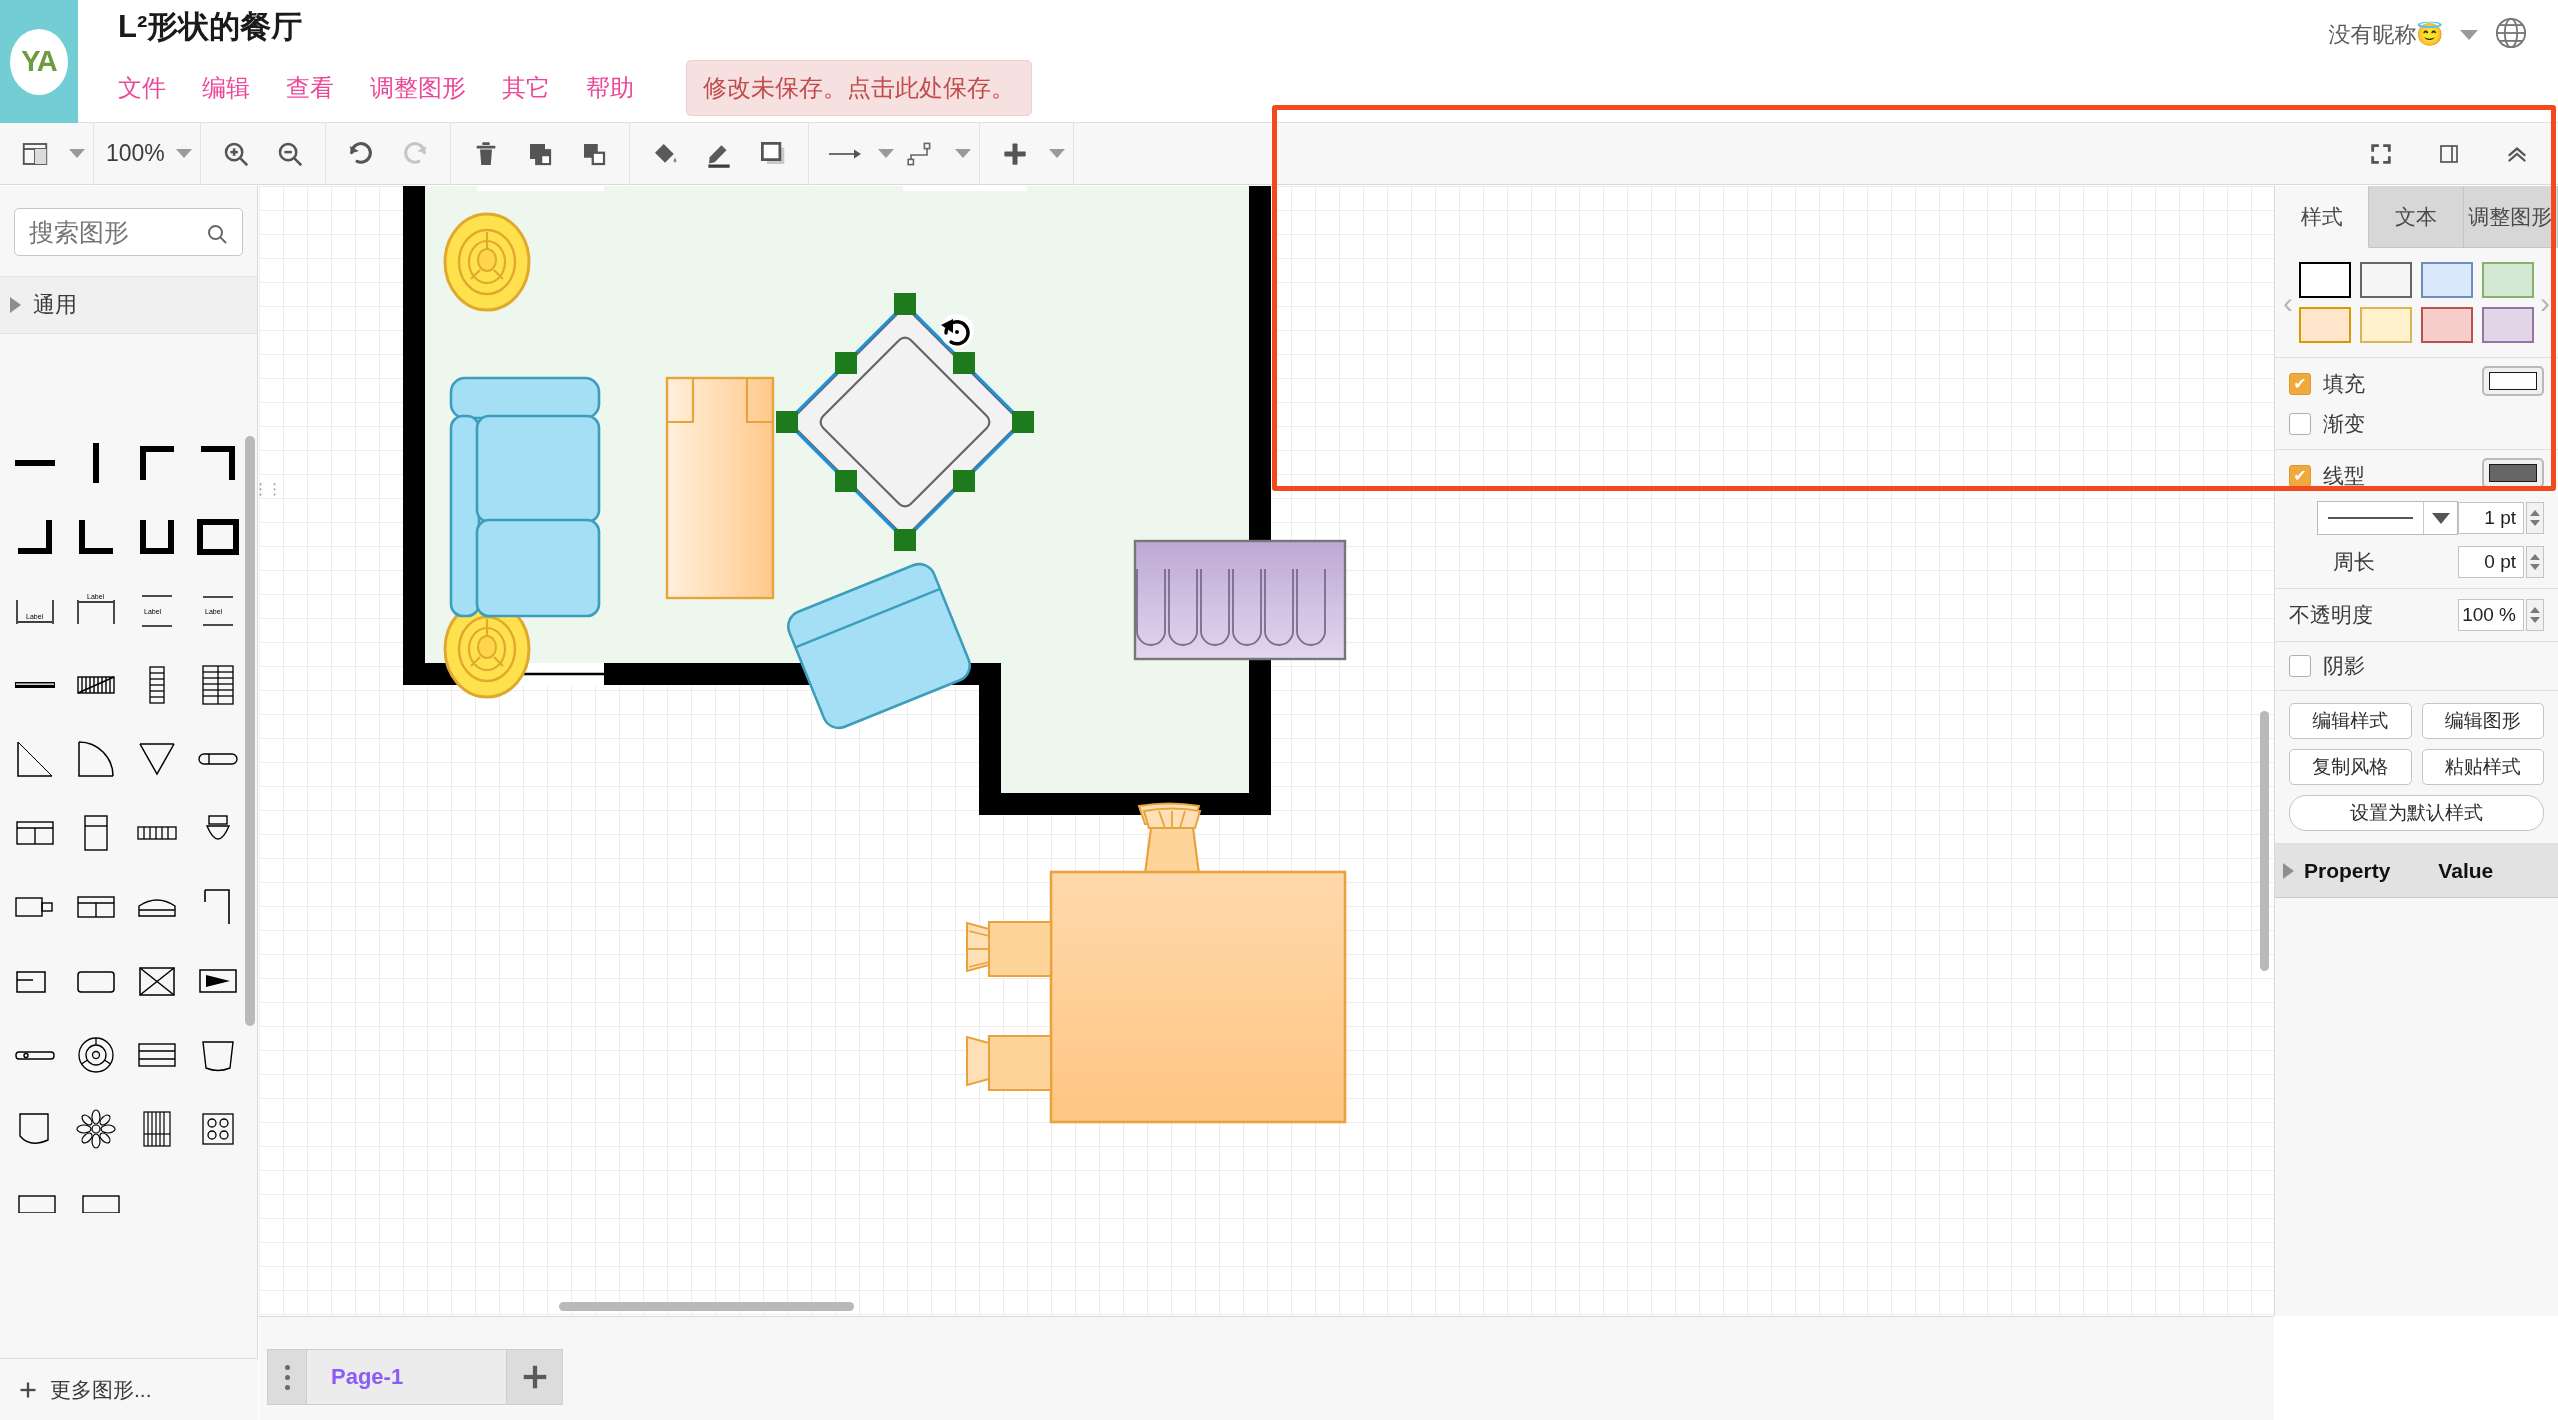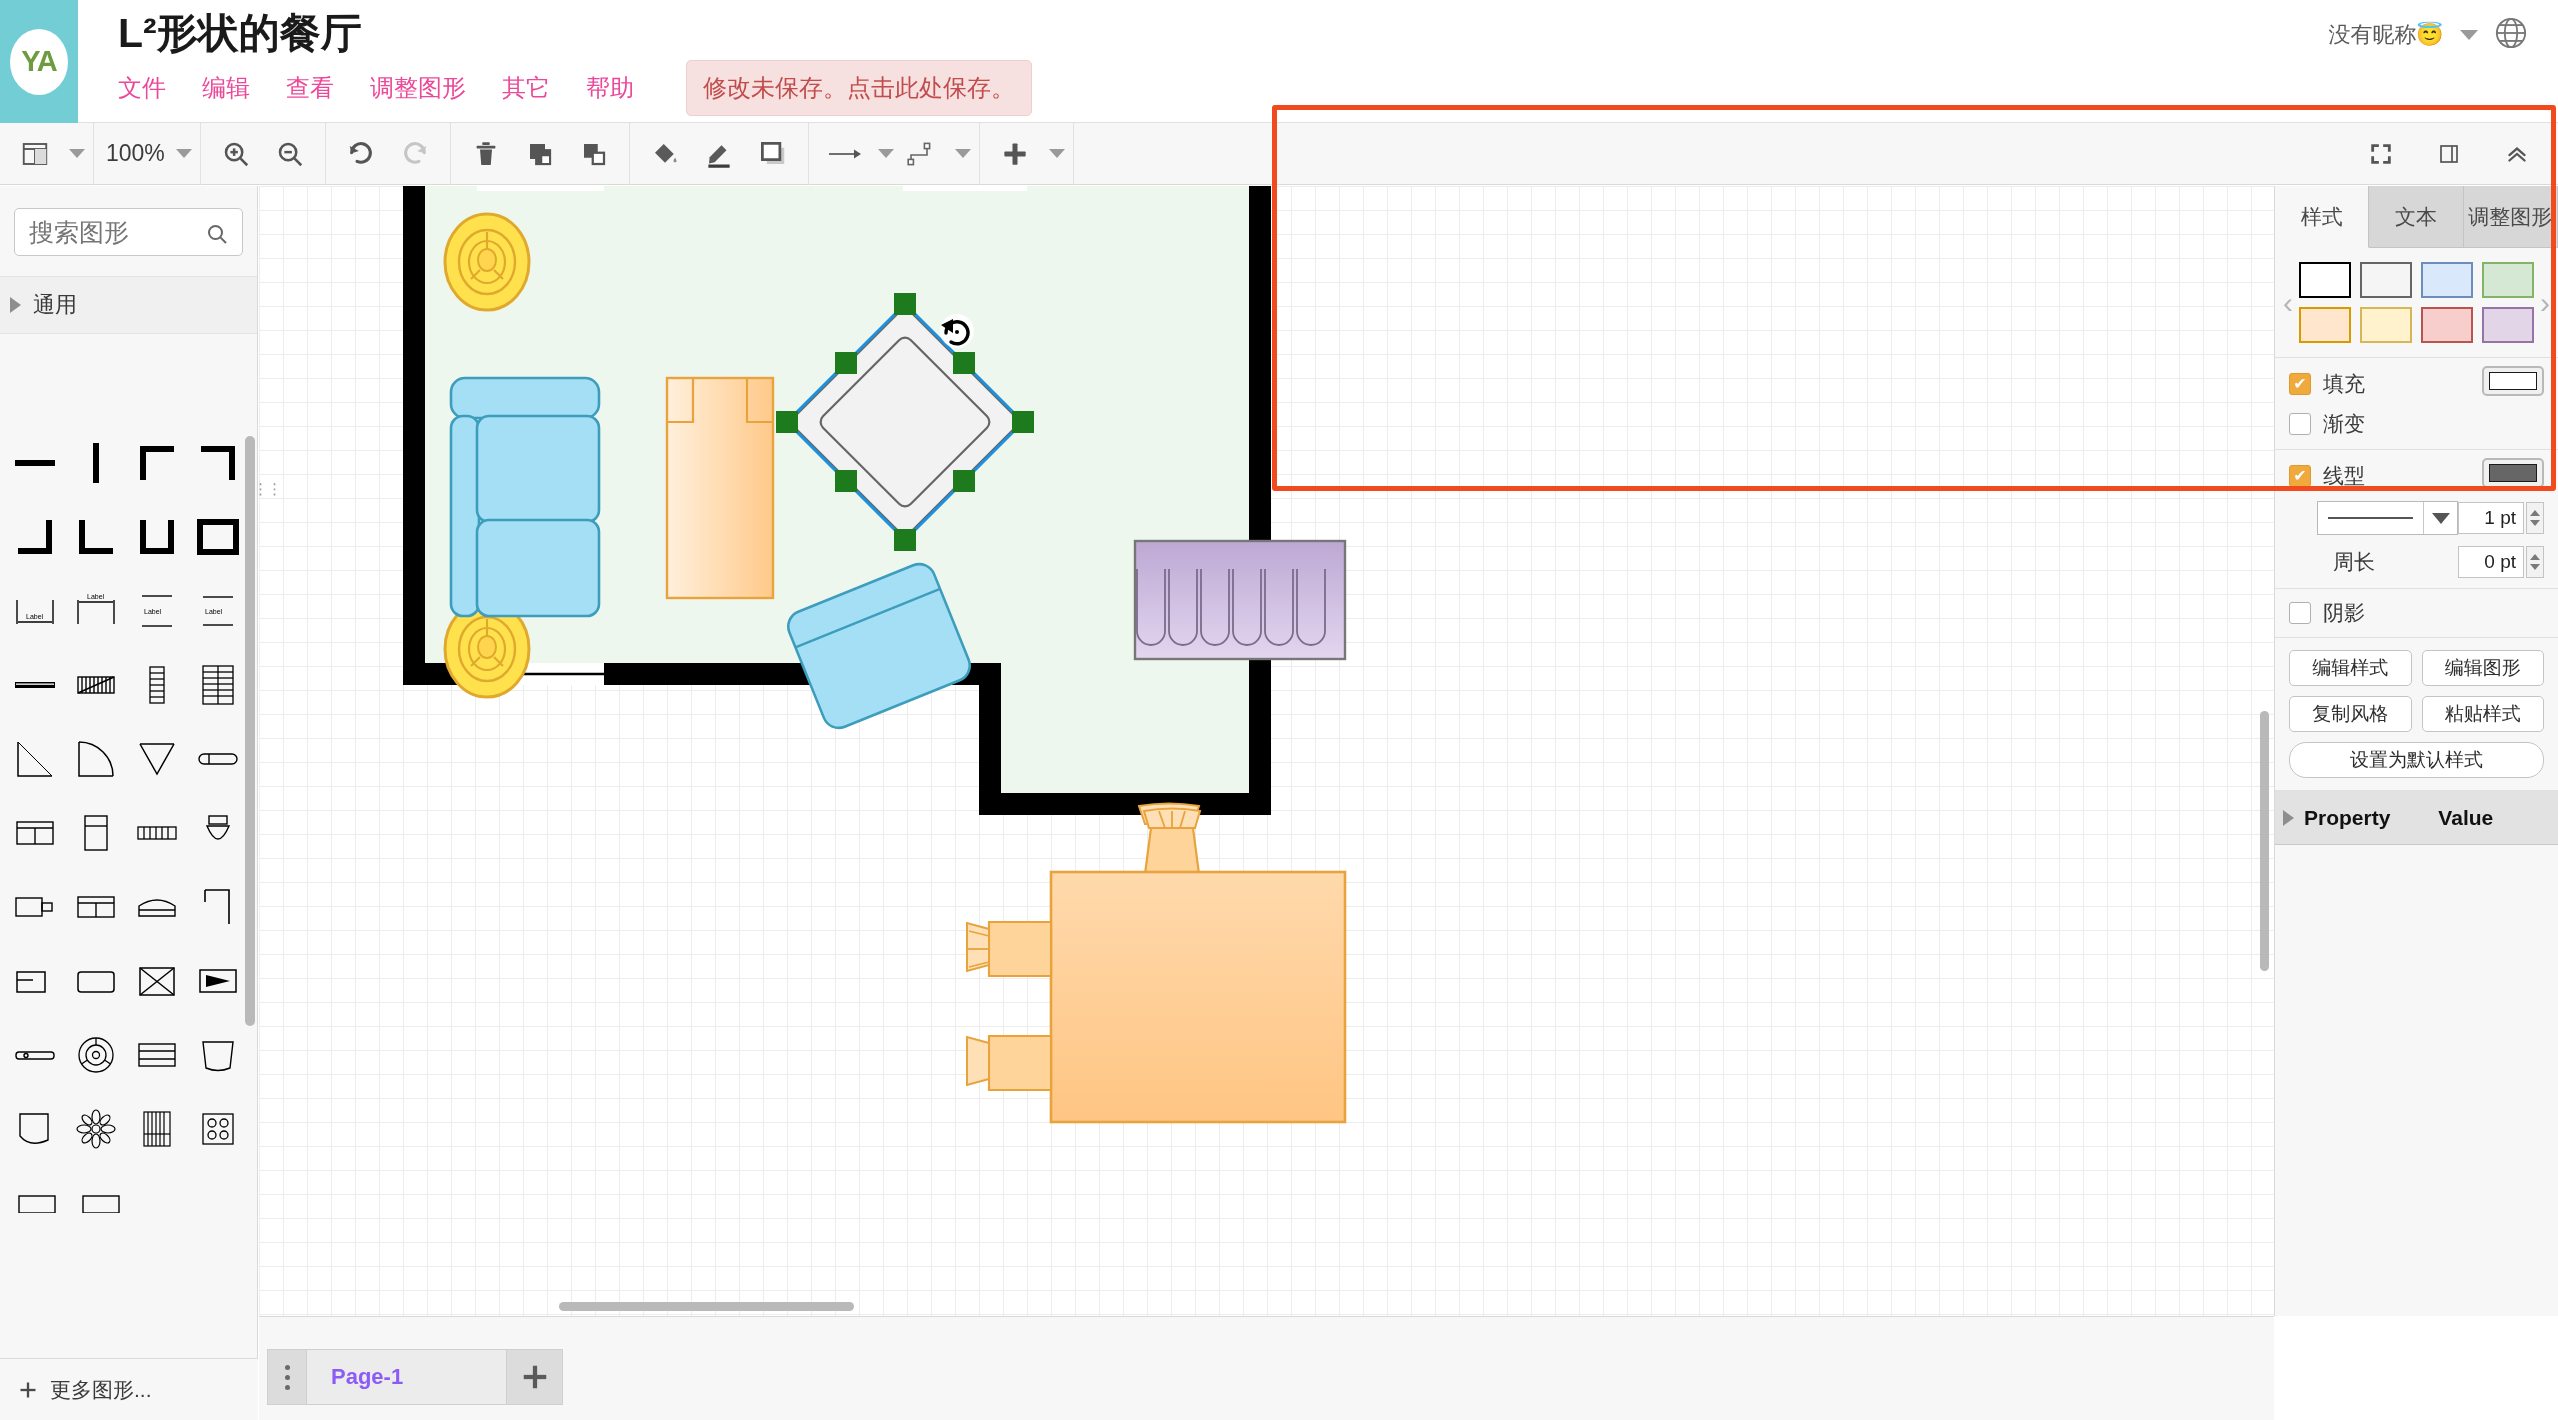--- a/index.html
+++ b/index.html
@@ -21,21 +21,21 @@
     position: absolute; left: 0; top: 0; width: 78px; height: 123px;
     background: #73cdd4; display: flex; align-items: center; justify-content: center;
   }
   .logo-circle {
     width: 58px; height: 66px; border-radius: 50%;
     background: #ffffff; display: flex; align-items: center; justify-content: center;
     font-size: 29px; font-weight: bold; color: #6d9b3f; letter-spacing: -1px;
   }
   .doc-title {
     position: absolute; left: 118px; top: 6px;
-    font-size: 41px; font-weight: bold; color: #1a1a1a; white-space: nowrap;
+    font-size: 31px; font-weight: bold; color: #1a1a1a; white-space: nowrap;
   }
   .menubar { position: absolute; left: 118px; top: 60px; display: flex; align-items: center; }
   .menu-item {
     font-size: 24px; color: #ec4899; margin-right: 36px; cursor: pointer; white-space: nowrap;
   }
   .save-banner {
     margin-left: 16px; background: #f6e0e0; color: #c24b4b;
     font-size: 24px; padding: 11px 16px; border-radius: 5px;
     border: 1px solid #eccfcf; white-space: nowrap; cursor: pointer;
   }
@@ -991,20 +991,30 @@
       <div class="fmt-label" style="margin-left:44px;">周长</div>
       <div style="margin-left:auto;display:flex;align-items:center;">
         <div class="spin-field">0 pt</div>
         <div class="spinner">
           <span class="sp-up"></span>
             <span class="sp-dn"></span>
         </div>
       </div>
     </div>
 
+    <div class="fmt-row">
+      <div class="fmt-label">不透明度</div>
+      <div style="margin-left:auto;display:flex;align-items:center;">
+        <div class="spin-field">100 %</div>
+        <div class="spinner">
+          <span class="sp-up"></span>
+            <span class="sp-dn"></span>
+        </div>
+      </div>
+    </div>
 
     <div class="fmt-row">
       <div class="cbx"></div>
       <div class="fmt-label">阴影</div>
     </div>
 
     <div class="btn-grid">
       <div class="fbtn half">编辑样式</div>
       <div class="fbtn half">编辑图形</div>
       <div class="fbtn half">复制风格</div>

